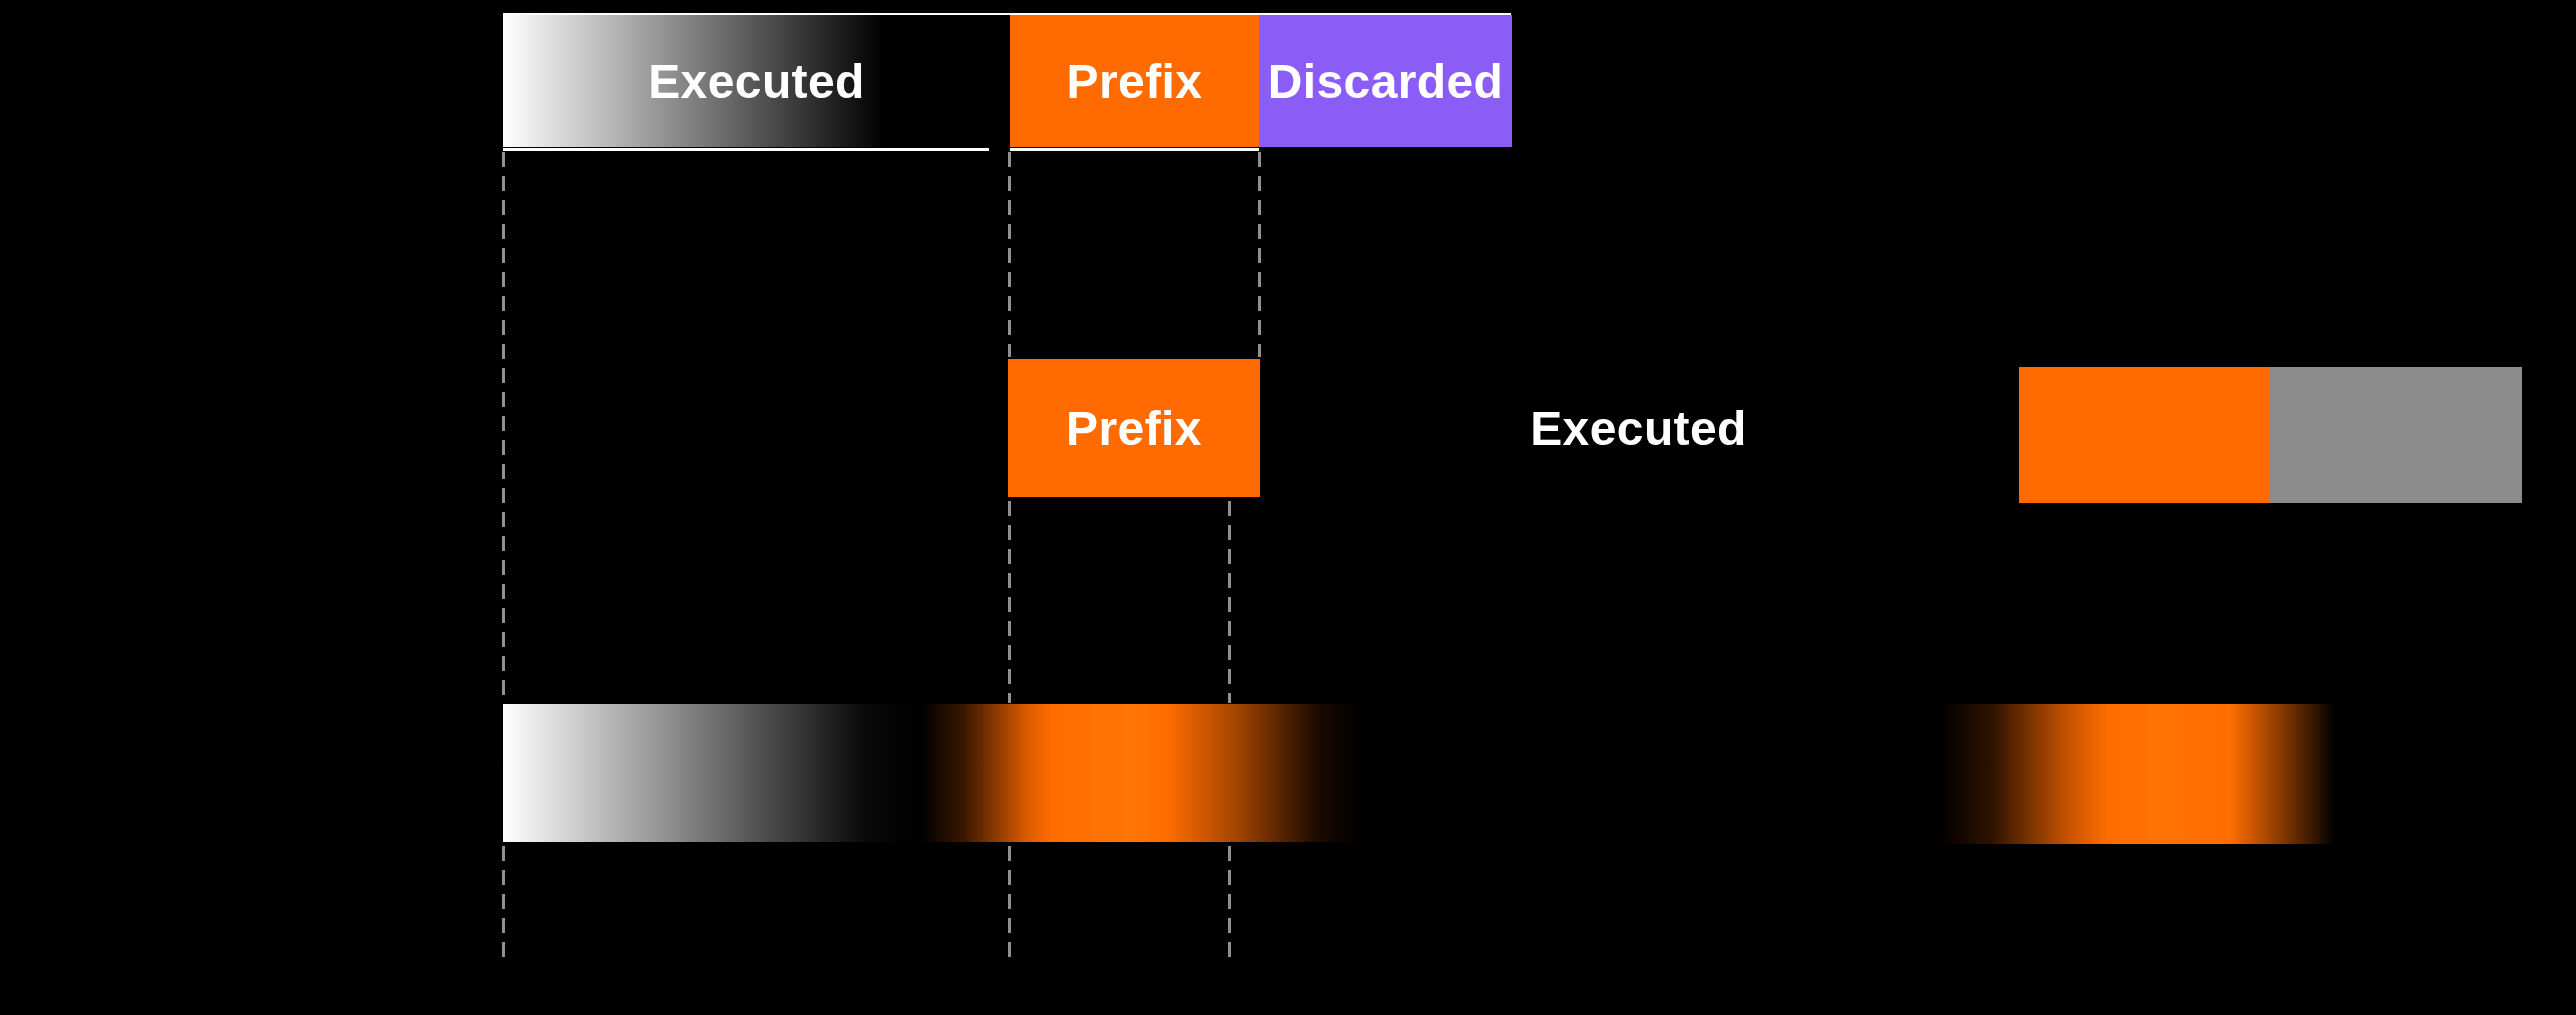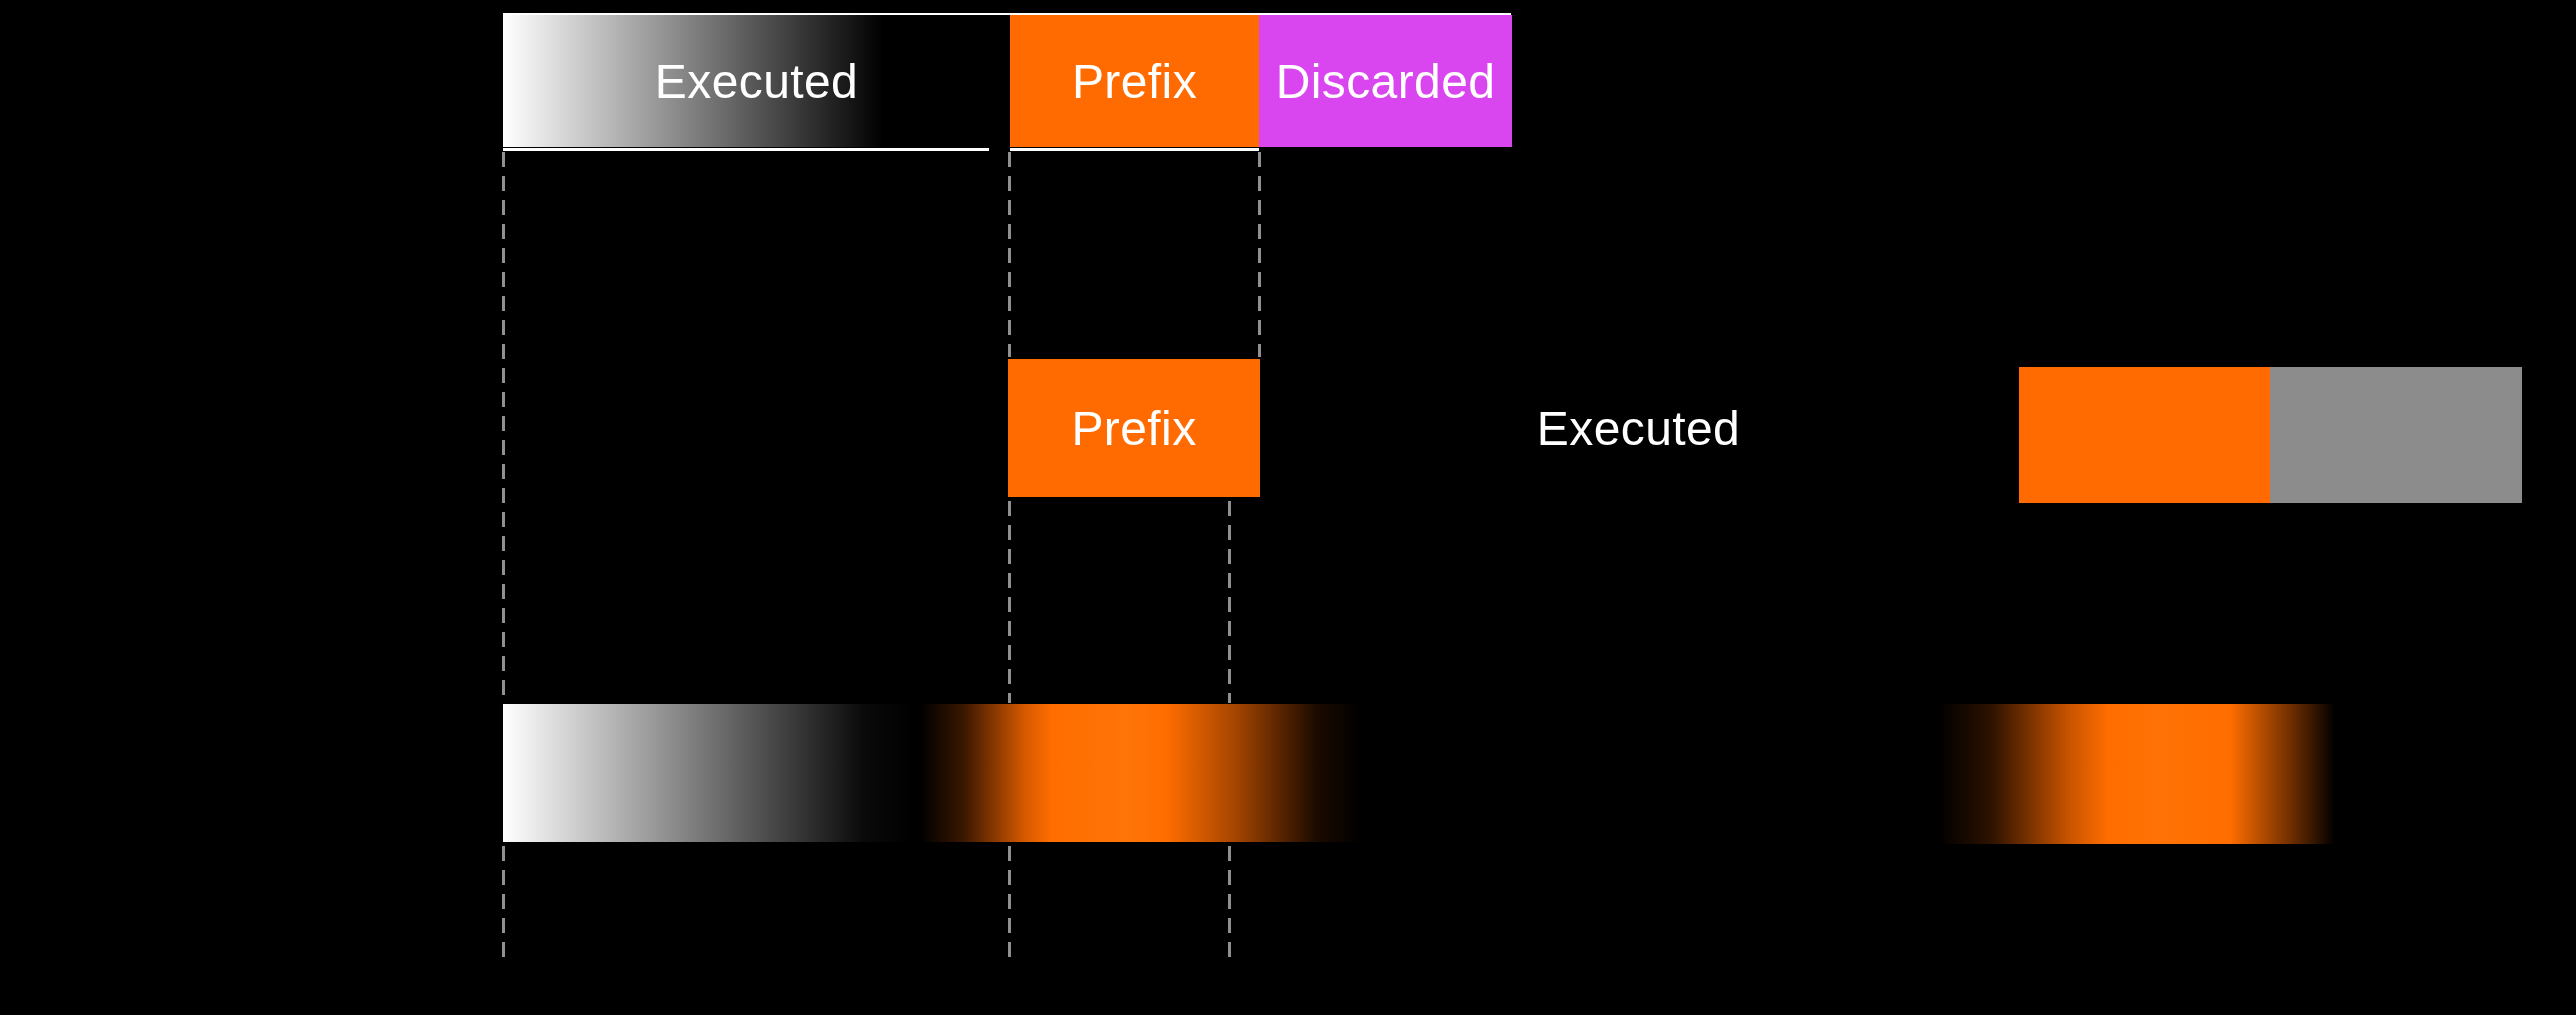--- a/index.html
+++ b/index.html
@@ -17,38 +17,38 @@
   }
   .abs { position: absolute; }
 
   
   .bar-label {
     display: flex;
     align-items: center;
     justify-content: center;
     color: #ffffff;
     font-size: 48px;
-    font-weight: 400;
+    font-weight: 700;
     letter-spacing: 0.4px;
   }
   #top-bar-top-border {
     left: 503px; top: 12.7px; width: 1008px; height: 2.5px;
     background: #ffffff;
   }
   #seg-executed {
     left: 503px; top: 15.3px; width: 507px; height: 132px;
     background: linear-gradient(90deg, #ffffff 0%, #000000 75%);
   }
   #seg-prefix-top {
     left: 1010px; top: 15.3px; width: 249px; height: 132px;
     background: #ff6b00;
   }
   #seg-discarded {
     left: 1259px; top: 15.3px; width: 253px; height: 132px;
-    background: #d946ef;
+    background: #8b5cf6;
   }
   #underline-executed {
     left: 503px; top: 148px; width: 486px; height: 2.5px;
     background: #ffffff;
   }
   #underline-prefix {
     left: 1010px; top: 148px; width: 249px; height: 2.5px;
     background: #ffffff;
   }
 

